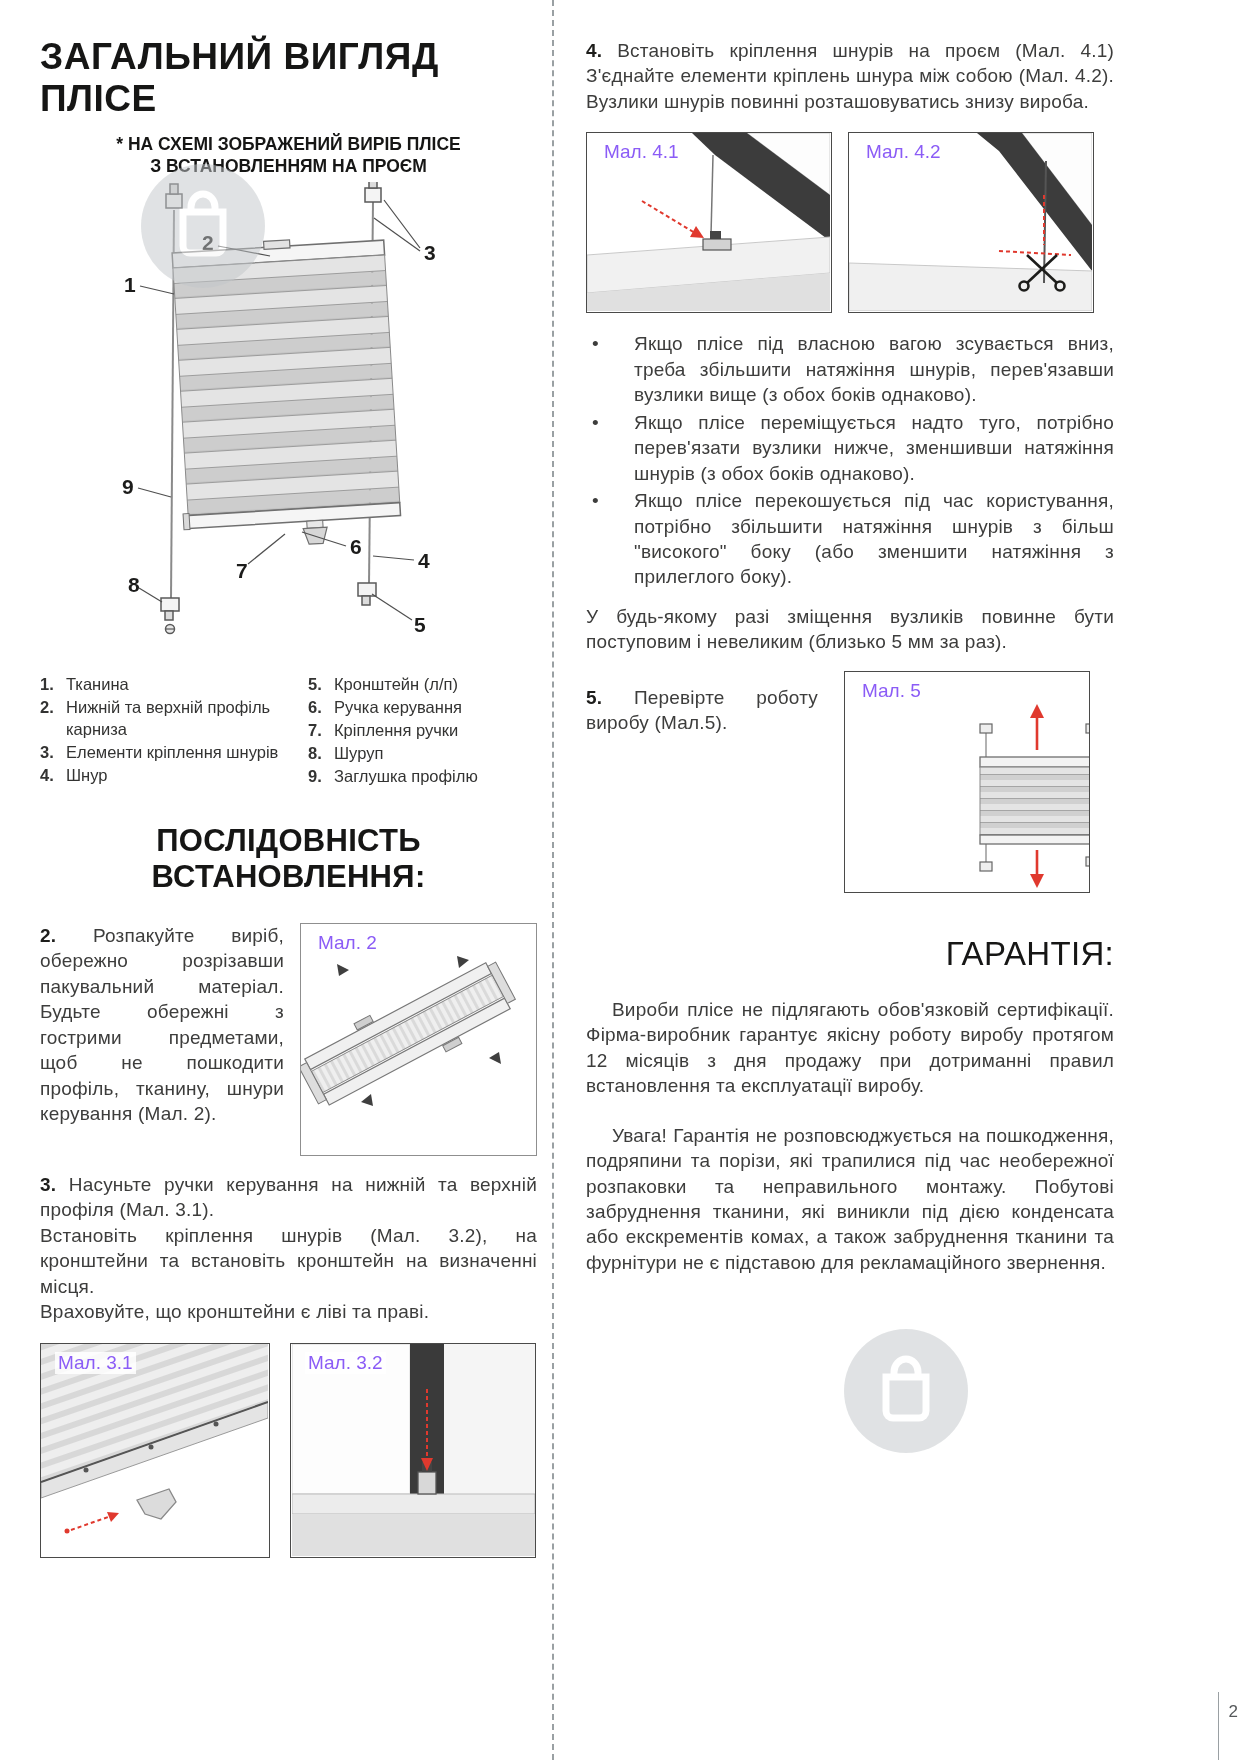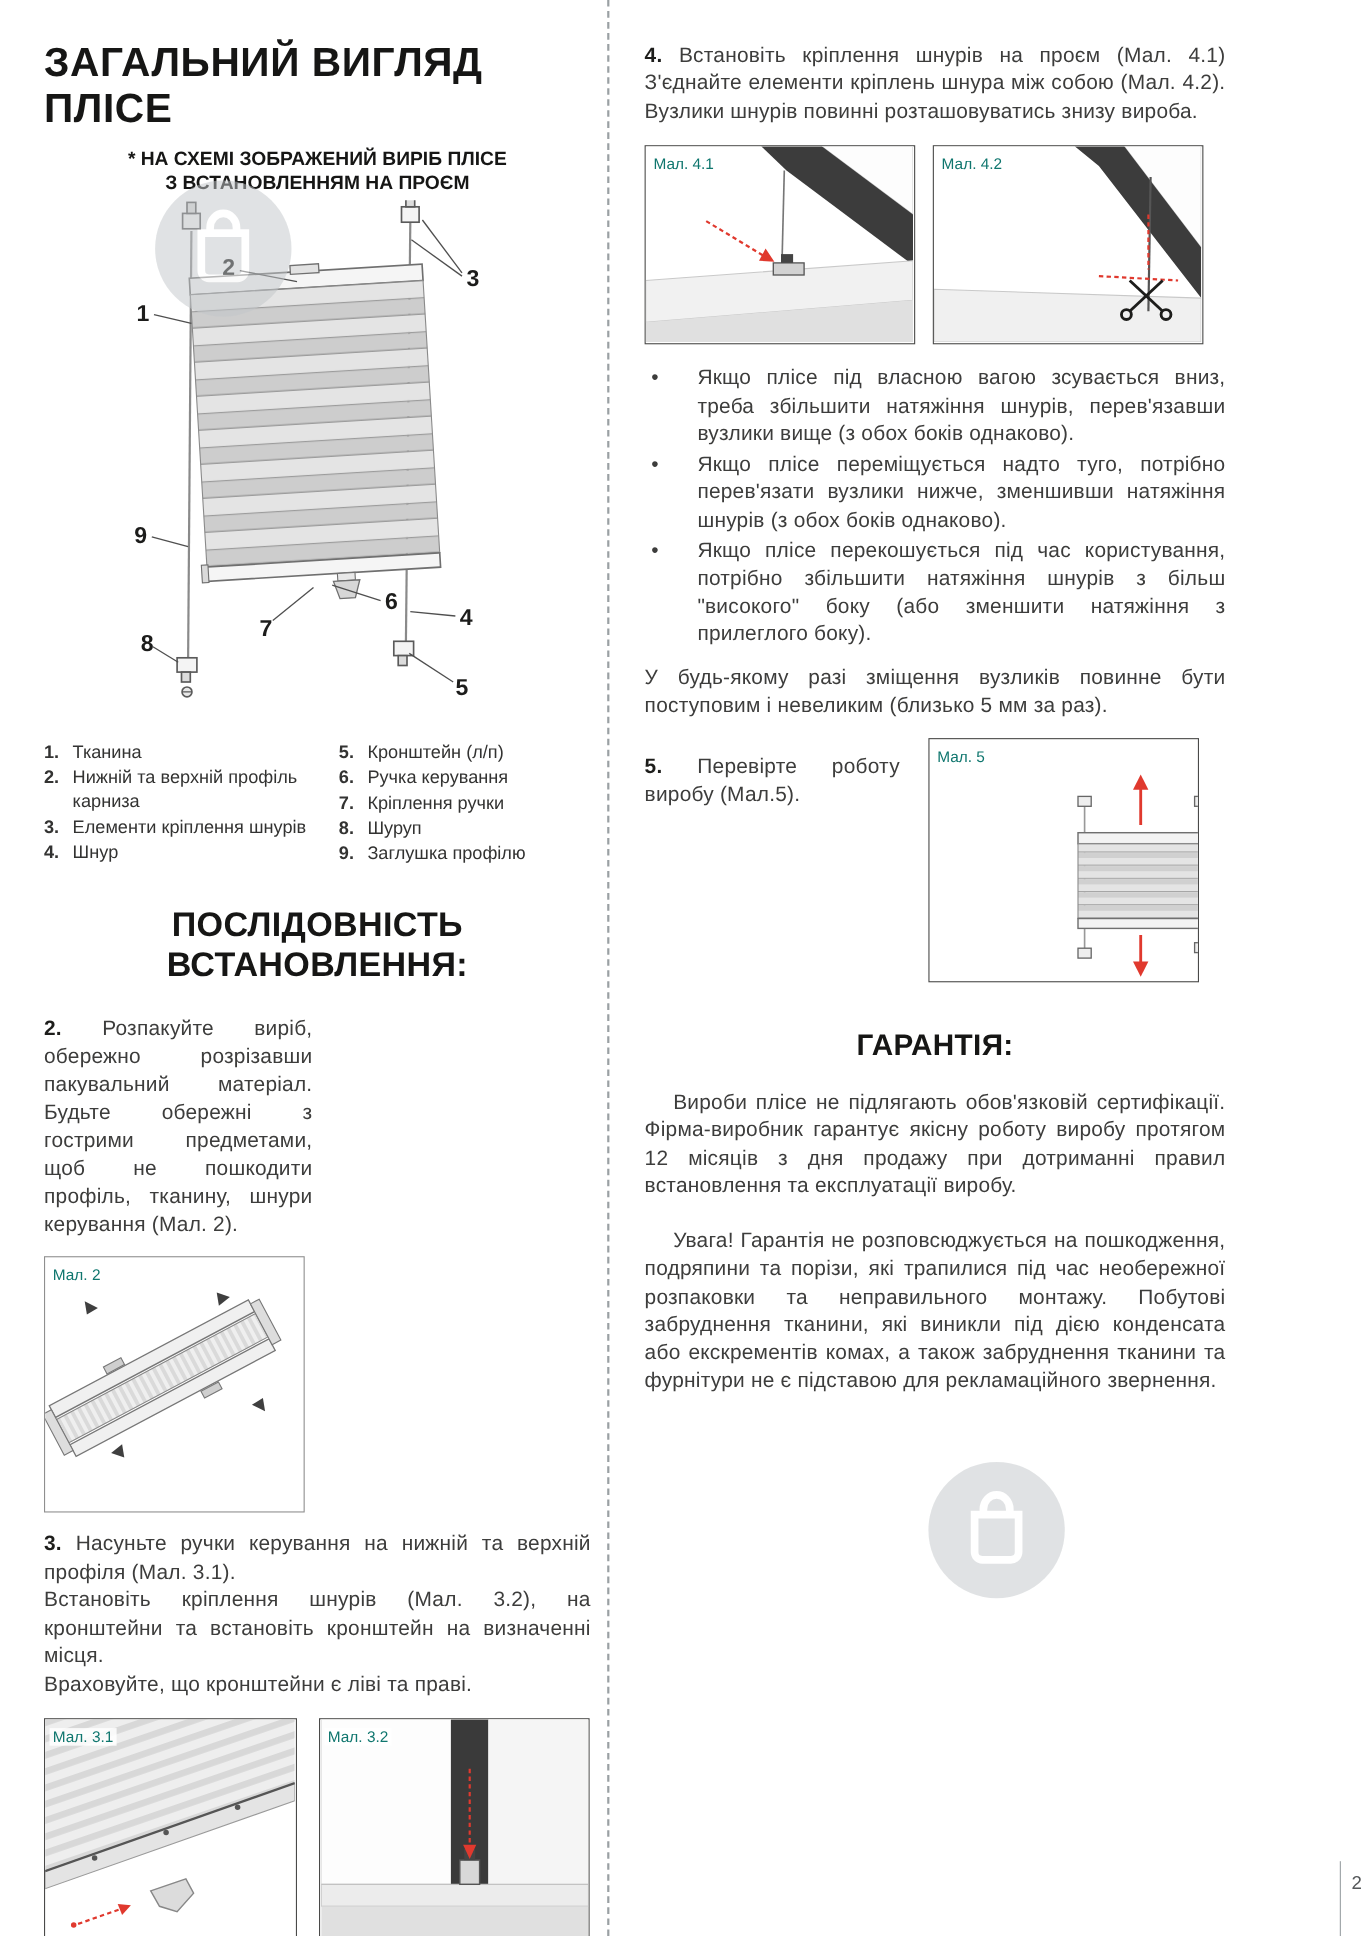--- a/index.html
+++ b/index.html
@@ -21,25 +21,25 @@
   .legend-col1 { width:268px; }
   .legend-col2 { flex:1; }
   .legend-item { display:flex; margin-bottom:1px; }
   .legend-num  { font-weight:700; width:26px; flex:none; }
 
   .section-title { text-align:center; font-size:31px; font-weight:700; color:#161615; margin-top:34px; letter-spacing:.3px; }
 
   .body-text { font-size:19px; line-height:1.34; text-align:justify; letter-spacing:.2px; color:#3d3d3c; }
   .step-num { font-weight:700; color:#1d1d1b; }
 
-  .step2-row { display:flex; margin-top:28px; gap:16px;flex-direction:column; }
+  .step2-row { display:flex; margin-top:28px; gap:16px; }
   .step2-text { width:244px; flex:none; }
 
   .figure { position:relative; border:1.6px solid #4a4a49; background:#fff; flex:none; overflow:hidden; }
-  .fig-label { position:absolute; top:8px; left:4px; font-size:14px; color:#0f766e; background:rgba(255,255,255,.85); padding:0 3px; z-index:2; }
+  .fig-label { position:absolute; top:8px; left:14px; font-size:19px; color:#8b5cf6; background:rgba(255,255,255,.85); padding:0 3px; z-index:2; }
 
   #fig2  { width:237px; height:233px; border:1.2px solid #8f8f8f; }
   .step3 { margin-top:16px; }
   .figs31-row { display:flex; gap:20px; margin-top:18px; }
   #fig31 { width:230px; height:215px; }
   #fig32 { width:246px; height:215px;text-align:center; }
 
   .figs4-row { display:flex; gap:16px; margin-top:18px; }
   #fig41, #fig42 { width:246px; height:181px; }
 
@@ -48,21 +48,21 @@
   .bullet-dot { width:48px; flex:none; padding-left:6px; font-size:19px; line-height:1.34; }
   .bullet-text { flex:1; }
 
   .note { margin-top:14px; }
   .note + .note { margin-top:2px; }
 
   .step5-row { display:flex; margin-top:16px; }
   .step5-text { width:232px; flex:none; padding-top:14px; }
   #fig5 { width:246px; height:222px; margin-left:auto; margin-right:24px;padding-left:43px; }
 
-  .warranty-title { text-align:center; font-size:27px; font-weight:700; color:#161615; margin-top:42px; letter-spacing:.3px; }
+  .warranty-title { text-align:right; font-size:33px; font-weight:400; color:#161615; margin-top:42px; letter-spacing:.3px; }
   .warranty-p { margin-top:24px; text-indent:26px; }
 
   .watermark { position:absolute; opacity:.5; pointer-events:none; }
 
   .page-rule { position:absolute; right:26px; bottom:0; height:68px; border-left:1.2px solid #9aa0a3; }
   .page-num  { position:absolute; right:7px; bottom:38px; font-size:17px; color:#55585a; }
 </style>
 </head>
 <body>
 

